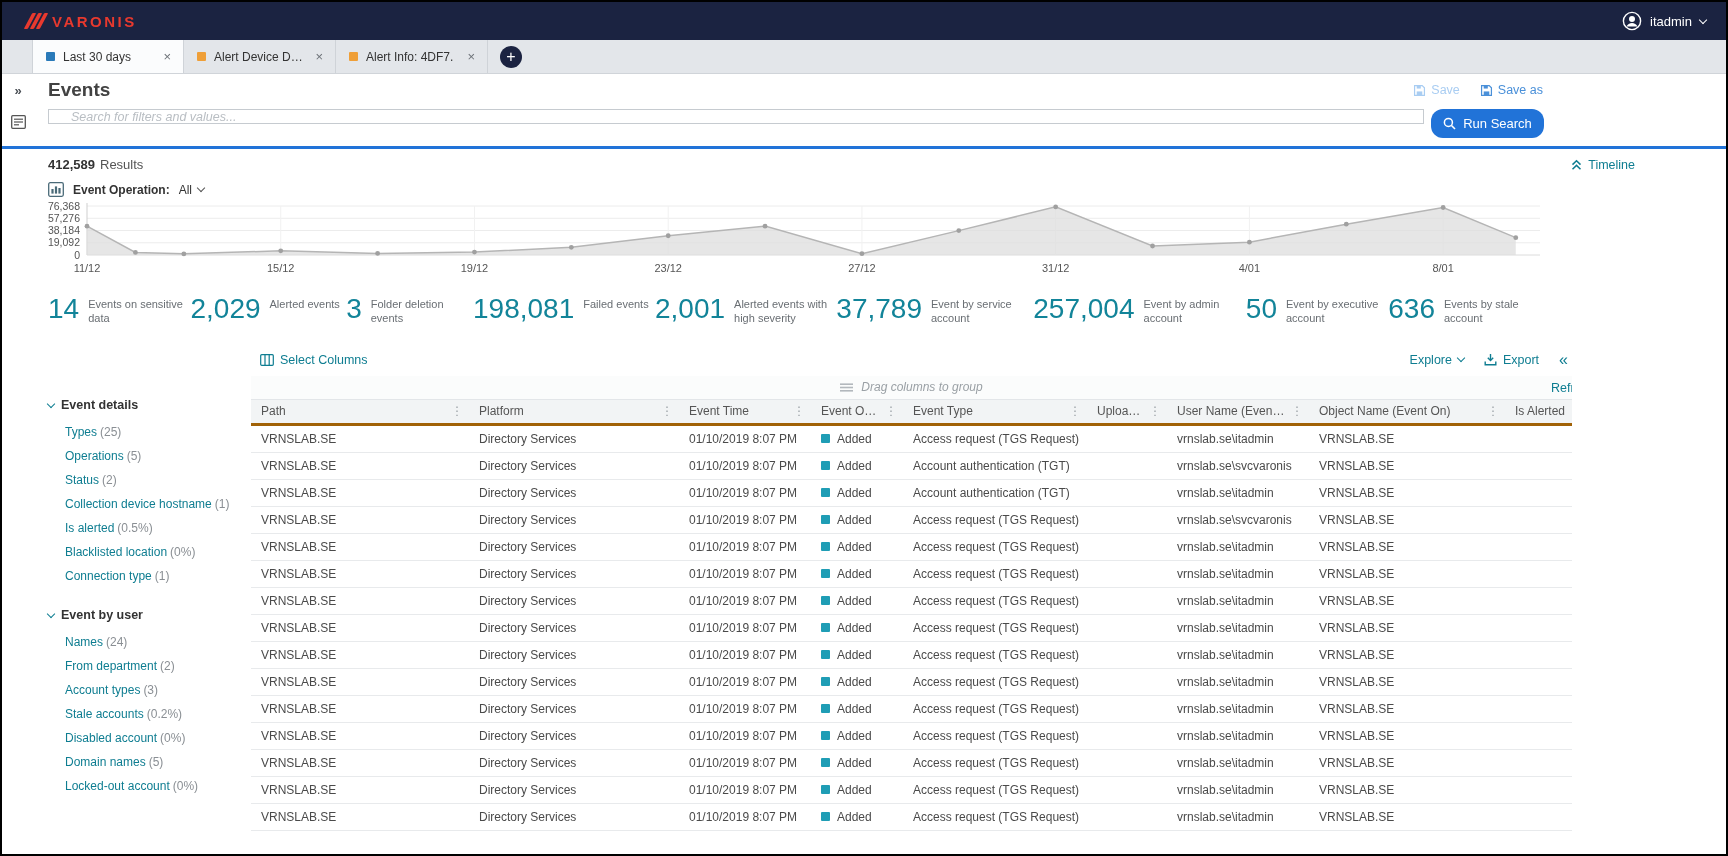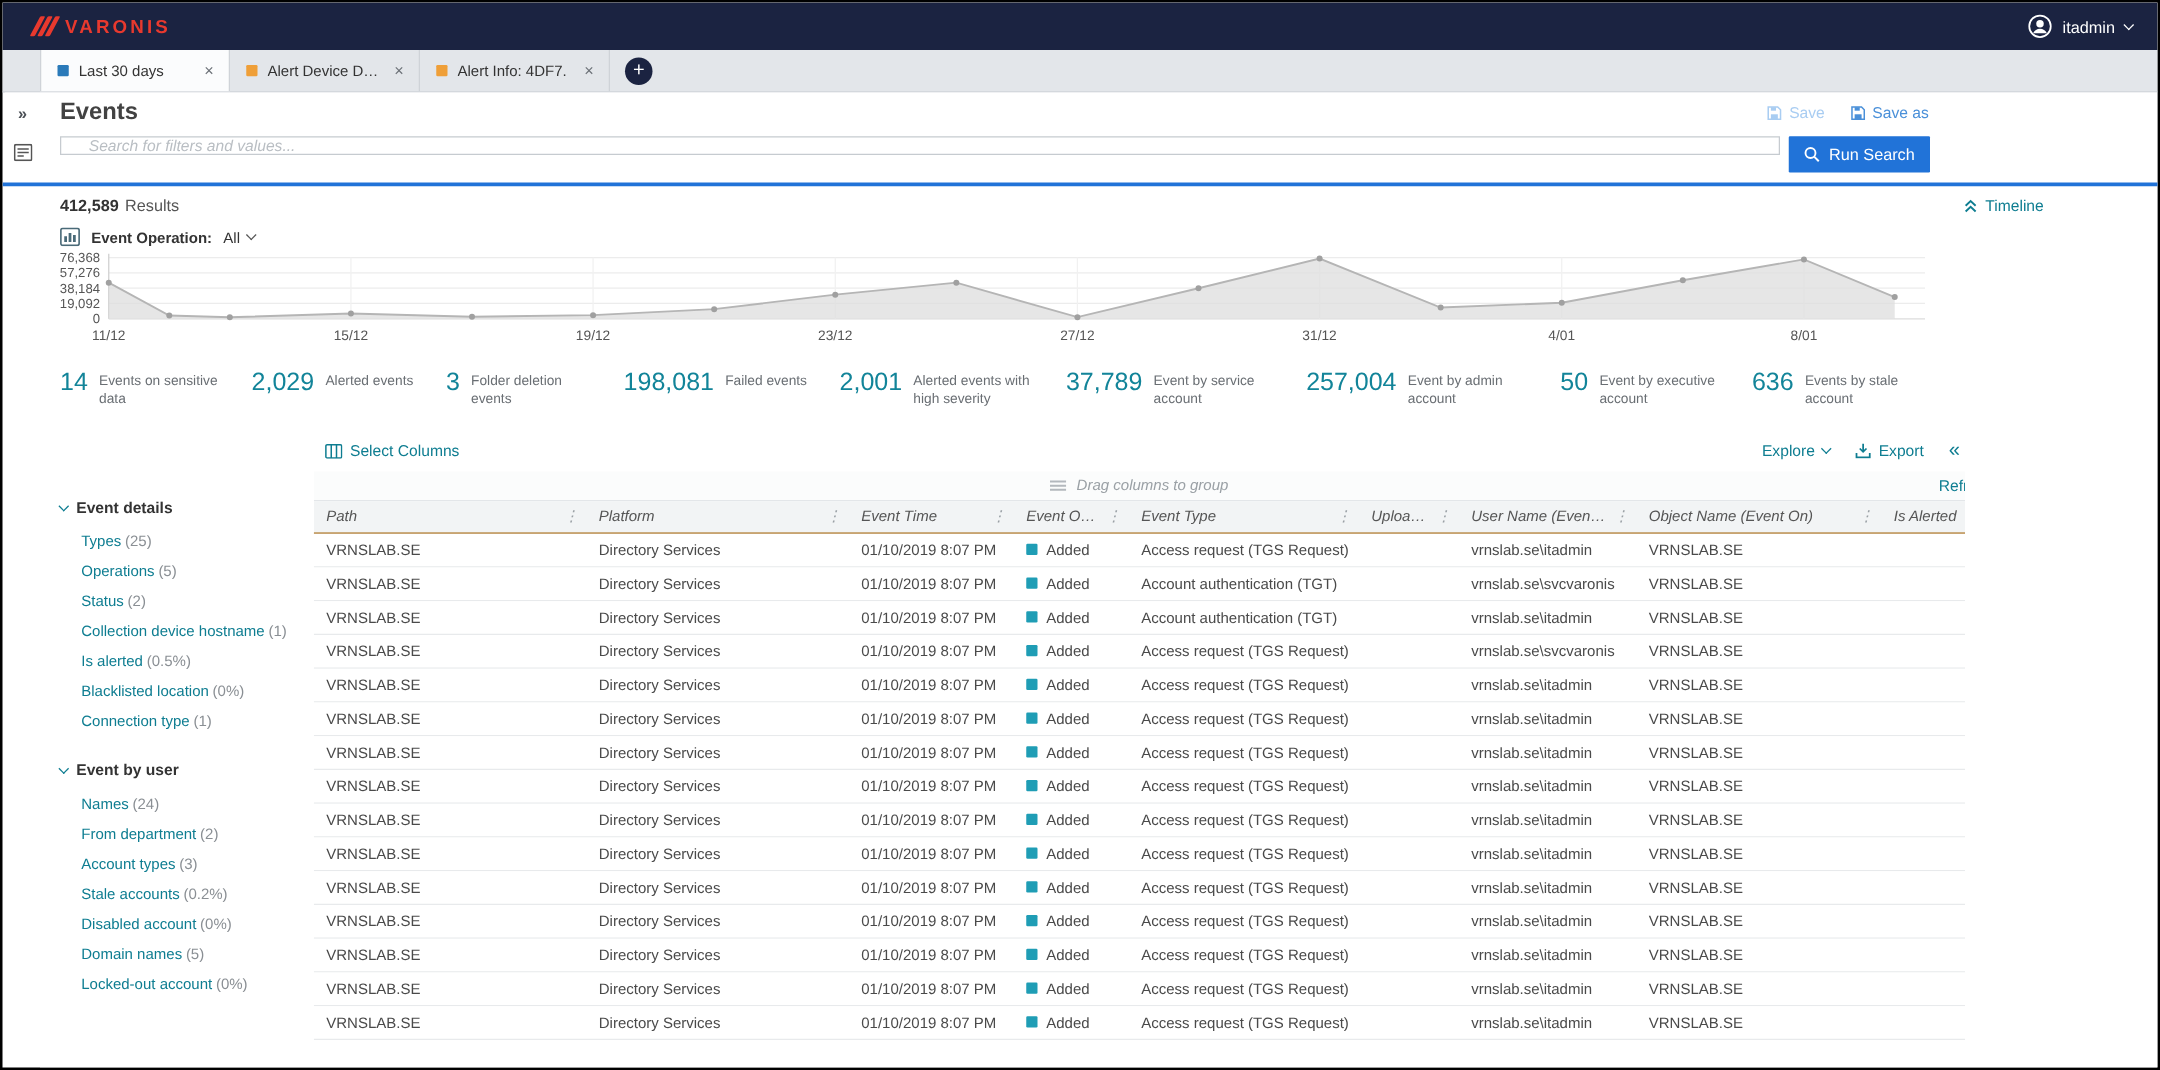--- a/index.html
+++ b/index.html
@@ -49,60 +49,60 @@
   .save-btn.disabled{color:#a9cdf2;}
   .save-btn.primary{color:#4a90d9;}
 
   .filter-row{display:flex;gap:16px;margin:2px 0 0 16px;}
   .select{width:222px;height:27px;border:1px solid var(--border);background:#fff;display:flex;align-items:center;justify-content:space-between;padding:0 9px;font-size:12px;font-weight:bold;color:#333;cursor:pointer;}
   .select .sel-icon{color:#6d7278;display:flex;align-items:center;}
 
   .search-row{display:flex;gap:7px;margin:5px 182px 0 16px;}
   .search-input{flex:1;height:15px;border:1px solid var(--border);padding:0 22px;font-size:12.5px;color:#444;font-family:inherit;}
   .search-input::placeholder{color:#b9bec3;font-style:italic;}
-  .run-btn{width:113px;height:29px;background:var(--blue);color:#fff;border:none;border-radius:1px;font-size:13px;display:flex;align-items:center;justify-content:center;gap:7px;cursor:pointer;font-family:inherit;}
+  .run-btn{width:113px;height:29px;background:var(--blue);color:#fff;border:none;border-radius:12px;font-size:13px;display:flex;align-items:center;justify-content:center;gap:7px;cursor:pointer;font-family:inherit;}
 
   .blue-divider{height:3px;background:var(--blue);margin:8px 0 0 -30px;width:1726px;}
 
   .results-row{display:flex;align-items:center;margin:8px 91px 0 16px;font-size:13px;}
   .results-count{font-weight:bold;color:#333;}
   .results-label{color:#555;margin-left:5px;}
   .timeline-link{margin-left:auto;color:var(--teal);display:flex;align-items:center;gap:6px;cursor:pointer;font-size:12.5px;}
 
   .chart-controls{display:flex;align-items:center;gap:9px;margin:10px 0 0 16px;}
   .chart-controls .op-label{font-size:12px;font-weight:bold;color:#333;}
   .op-value{display:flex;align-items:center;gap:6px;font-size:12px;color:#333;cursor:pointer;}
   .op-value .chev{color:#555;}
 
   .chart-wrap{margin:2px 0 0 0;width:1530px;}
 
   .stats-row{display:flex;justify-content:space-between;margin:14px 186px 0 16px;}
   .stat{display:flex;gap:9px;align-items:flex-start;}
-  .stat-value{font-size:20px;color:#128499;line-height:1;}
+  .stat-value{font-size:28px;color:#128499;line-height:1;}
   .stat-label{font-size:11px;color:#696e73;max-width:96px;line-height:1.3;padding-top:2px;}
 
   .grid-toolbar{display:flex;align-items:center;margin:26px 158px 0 228px;font-size:12.5px;}
   .tb-link{color:var(--teal);display:flex;align-items:center;gap:6px;cursor:pointer;}
   .toolbar-right{margin-left:auto;display:flex;gap:20px;align-items:center;}
   .collapse-icon{color:var(--teal);font-size:16px;cursor:pointer;line-height:1;}
 
   .main-row{display:flex;margin:8px 0 0 16px;align-items:flex-start;}
   .facet-panel{width:203px;flex:none;padding-top:22px;}
   .facet-section + .facet-section{margin-top:20px;}
   .facet-head{display:flex;gap:7px;align-items:center;font-size:12.5px;font-weight:bold;color:#333;margin-bottom:8px;cursor:pointer;}
   .facet-head .chev{color:var(--teal);margin-top:-1px;}
   .facet-item{padding:5px 0 5px 17px;font-size:12px;white-space:nowrap;cursor:pointer;}
   .facet-item .f-label{color:var(--teal);}
   .facet-count{color:#8a8f94;margin-left:3px;}
 
   .table-wrap{position:relative;width:1321px;overflow:hidden;flex:none;}
   .refresh-link{position:absolute;top:5px;left:1300px;color:var(--teal);font-size:12.5px;cursor:pointer;white-space:nowrap;}
   .drag-band{height:24px;background:#fbfcfc;border-bottom:1px solid #e3e6e9;display:flex;align-items:center;justify-content:center;gap:8px;color:#9aa0a5;font-style:italic;font-size:12px;}
   .grid{width:1344px;}
-  .thead{display:flex;background:#f2f4f5;border-bottom:1px solid #a16207;height:26px;font-style:italic;}
+  .thead{display:flex;background:#f2f4f5;border-bottom:3px solid #a16207;height:26px;}
   .th{display:flex;align-items:center;padding:0 6px 0 10px;font-size:12px;color:#555;flex:none;}
   .th-label{flex:1;white-space:nowrap;overflow:hidden;text-overflow:ellipsis;}
   .th-menu{color:#9aa0a5;font-size:12px;margin-left:4px;cursor:pointer;}
   .trow{display:flex;height:27px;border-bottom:1px solid var(--rowline);background:#fff;cursor:default;}
   .td{display:flex;align-items:center;padding:0 10px;font-size:12px;color:#4a4a4a;white-space:nowrap;overflow:hidden;flex:none;}
   .op-square{width:9px;height:9px;border-radius:1px;margin-right:7px;flex:none;}
 </style>
 </head>
 <body>
 

